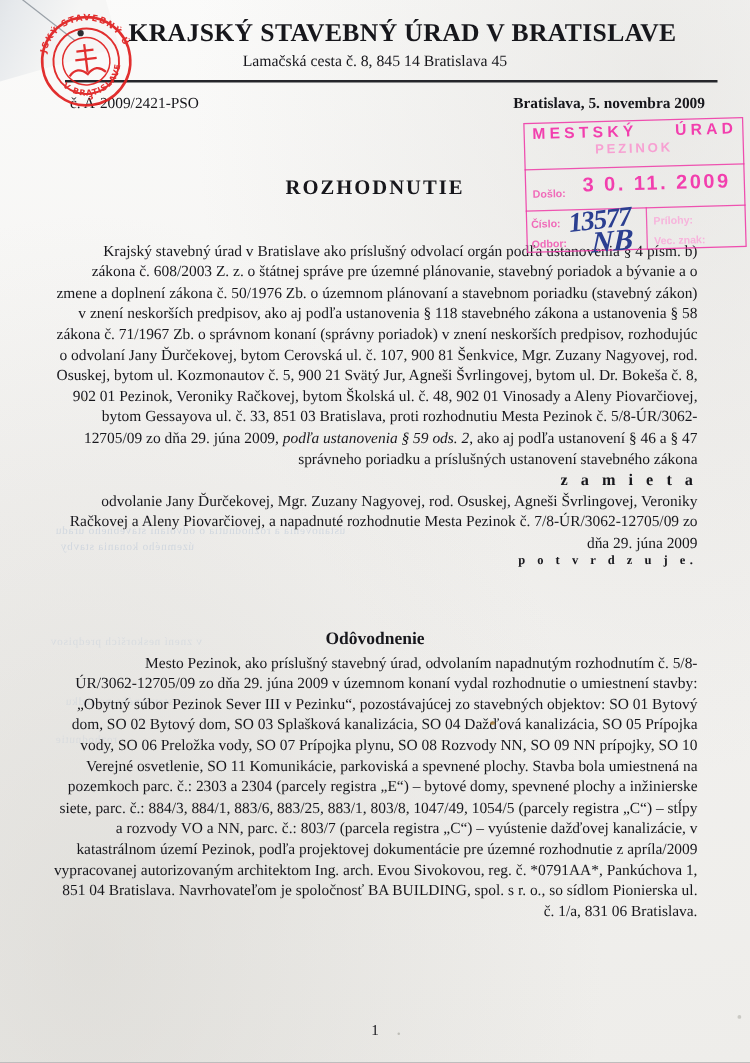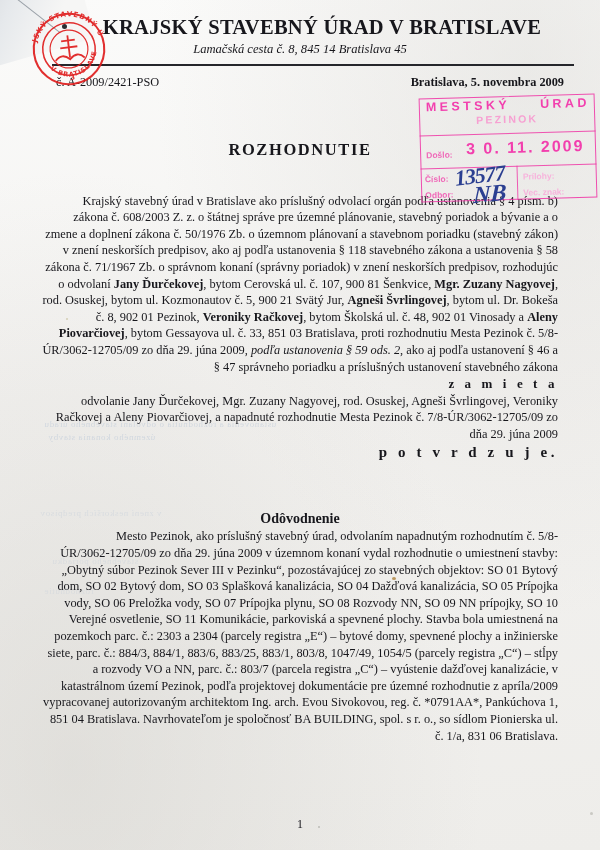--- a/index.html
+++ b/index.html
@@ -87,21 +87,20 @@
   .org-title {
     font-size: 20.5px;
     font-weight: bold;
     letter-spacing: .3px;
     margin: 0 0 3px 0;
     padding-left: 44px;
   }
   .org-address {
     font-size: 12.6px;
     margin: 0;
-    font-style: italic;
   }
   .rule {
     margin: 7px 26px 0 52px;
     height: 1.6px;
     background: #25262b;
   }
 
   
   .refline {
     position: relative;
@@ -230,32 +229,32 @@
   .ruling-word {
     text-align: center;
     font-weight: bold;
     font-size: 13px;
     letter-spacing: 3.6px;
     margin: 22px 0 19px 0;
   }
   .ruling-word-2 {
     text-align: center;
     font-weight: bold;
-    font-size: 15px;
+    font-size: 10px;
     letter-spacing: 3.6px;
     margin: 31px 0 0 0;
   }
   .section-head {
     text-align: center;
     font-weight: bold;
     font-size: 14px;
     margin: 47px 0 0 0;
   }
   .para-gap { margin-top: 24px; }
-  b.nm { font-weight: bold; }
+  b.nm { font-weight: normal; }
   i.it { }
 
   
   .bleed {
     position: absolute;
     z-index: 2;
     color: #9fb4cf;
     opacity: .35;
     font-size: 9px;
     letter-spacing: .6px;

